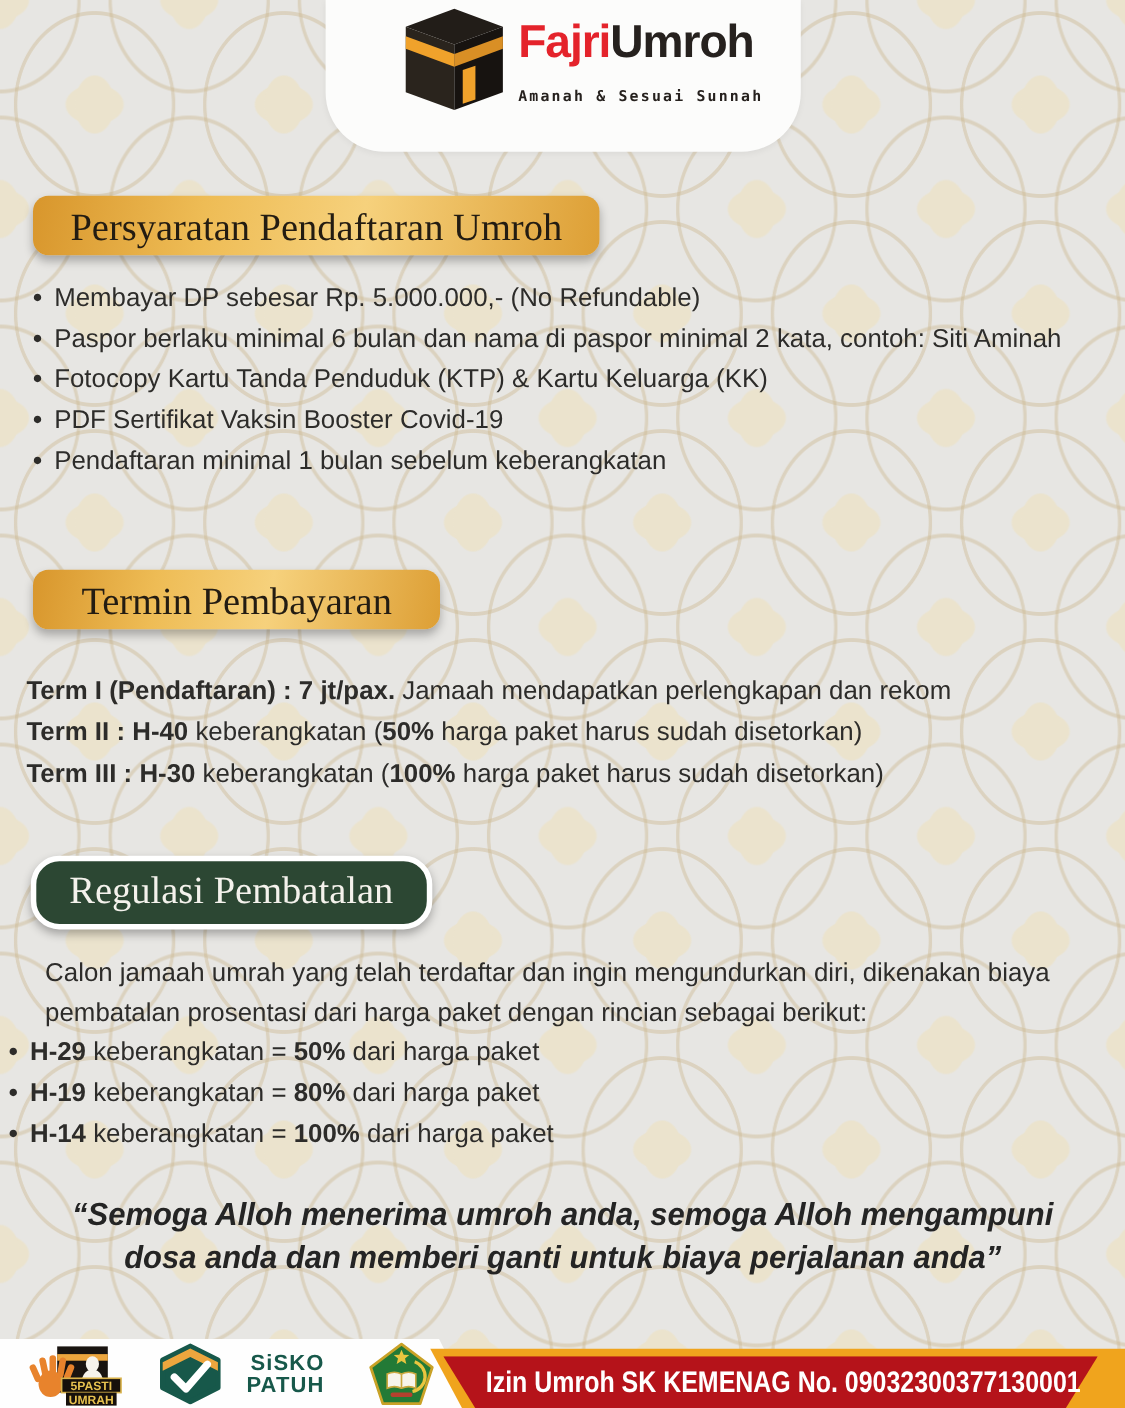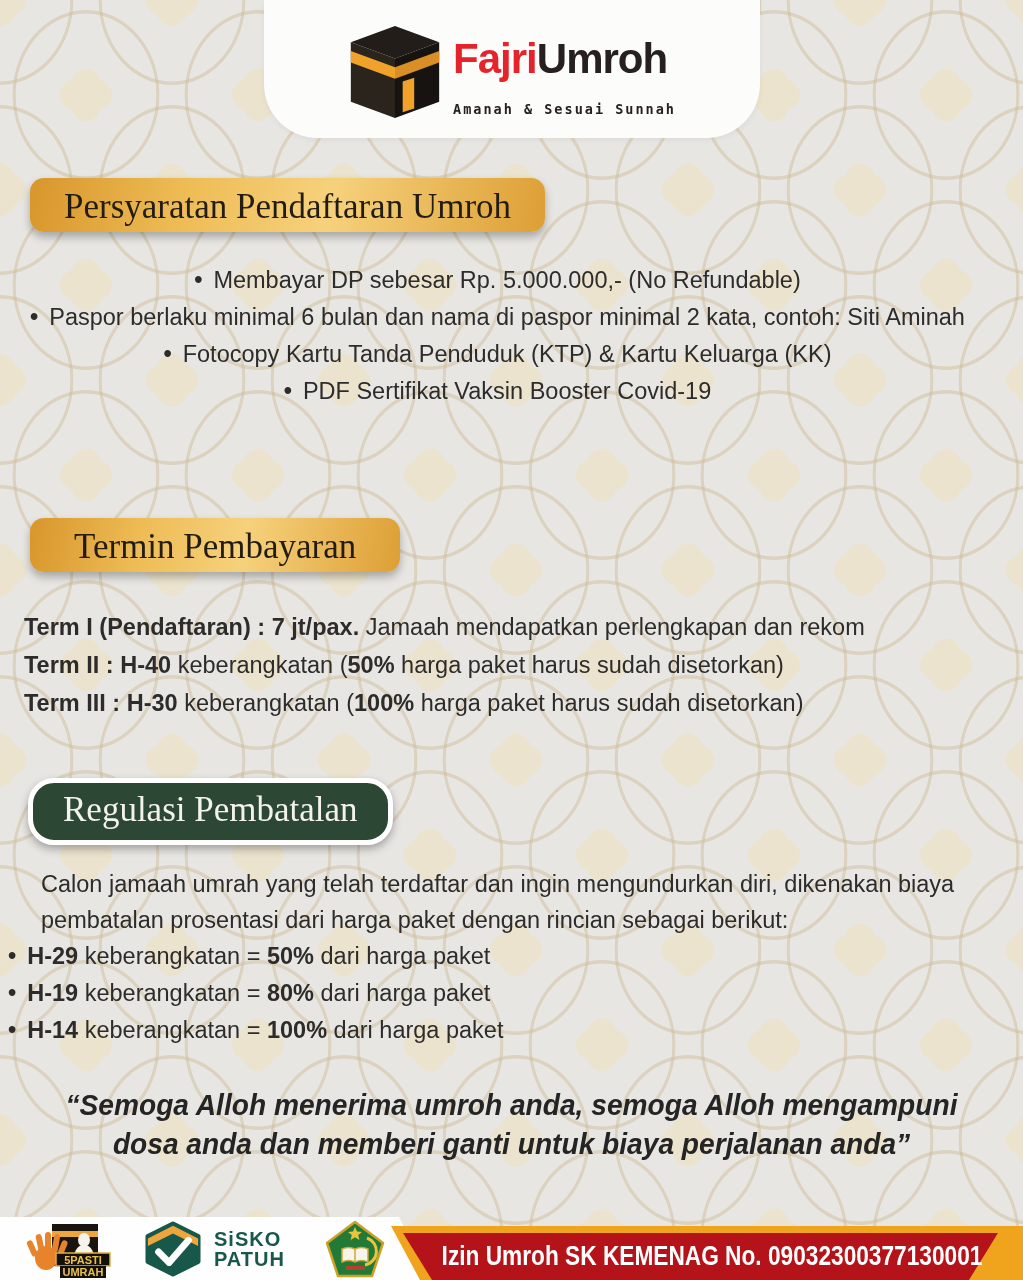--- a/index.html
+++ b/index.html
@@ -13,23 +13,24 @@
       radial-gradient(ellipse 44px 30px at center, #ebe3cd 0 58%, transparent 62%),
       radial-gradient(ellipse 76px 88px at center, transparent 0 92%, rgba(205,186,148,.45) 93% 96%, transparent 97%),
       radial-gradient(ellipse 76px 88px at center, transparent 0 92%, rgba(205,186,148,.45) 93% 96%, transparent 97%);
     background-size:172px 190px;
     background-position:0 0,0 0,86px 95px,86px 95px,0 0,86px 95px;
     font-family:"Liberation Sans",sans-serif;color:#2d2c2a;
   }
   
   .logo-card{
     position:absolute;top:0;left:50%;transform:translateX(-50%);
-    width:496px;height:138px;background:#fcfcfb;border-radius:0 0 54px 54px;
-    display:flex;align-items:center;justify-content:center;gap:10px;
+    width:396px;height:138px;background:#fcfcfb;border-radius:0 0 54px 54px;
+    display:flex;align-items:flex-start;justify-content:center;gap:10px;
     box-shadow:0 2px 6px rgba(0,0,0,.05);
+    padding-left:36px;
   }
   .kaaba{width:96px;height:96px;margin-top:6px;flex:0 0 auto;}
   .brand-block{margin-top:16px;}
   .brand-line{font-size:42px;font-weight:bold;letter-spacing:-1px;line-height:44px;}
   .brand-red{color:#e4232b;}
   .brand-dark{color:#26211e;}
   .brand-tagline{
     font-family:"DejaVu Sans Mono",monospace;font-size:13.5px;letter-spacing:2px;
     color:#26211e;text-align:right;margin-top:20px;font-weight:bold;
   }
@@ -71,21 +72,21 @@
     clip-path:polygon(403px 16px,998px 16px,969px 63px,432px 63px);}
   .license{
     position:absolute;left:432px;top:16px;width:560px;height:47px;
     display:flex;align-items:center;justify-content:center;
     color:#fff;font-weight:bold;font-size:27px;white-space:nowrap;
     transform:scaleX(.84);transform-origin:center;
   }
   .footer-logos{
     position:absolute;left:24px;top:0;height:63px;display:flex;align-items:center;gap:26px;
   }
-  .sisko-wrap{display:flex;align-items:center;gap:12px;}
+  .sisko-wrap{display:flex;align-items:center;gap:22px;text-align:right;}
   .sisko-text{color:#17584a;font-weight:bold;font-size:20px;line-height:20px;letter-spacing:1px;}
 </style>
 </head>
 <body>
 
 <div class="page">
 
   <div class="logo-card">
     <svg class="kaaba" viewBox="0 0 100 100" aria-hidden="true">
       <polygon points="50,2 96,19 50,36 4,19" fill="#221d18"></polygon>
@@ -95,25 +96,26 @@
       <polygon points="96,28 50,45 50,57 96,40" fill="#d98f25"></polygon>
       <polygon points="58,60 70,56 70,88 58,92" fill="#f0a22b"></polygon>
     </svg>
     <div class="brand-block">
       <div class="brand-line"><span class="brand-red">Fajri</span><span class="brand-dark">Umroh</span></div>
       <div class="brand-tagline">Amanah &amp; Sesuai Sunnah</div>
     </div>
   </div>
 
   <div class="banner-gold" style="top:178px;">Persyaratan Pendaftaran Umroh</div>
-  <div class="textblock" style="top:262px;left:30px;text-align:center;">
+  <div class="textblock" style="top:252px;left:30px;">
       <div class="line"><span class="bullet">•</span><span>Membayar DP sebesar Rp. 5.000.000,- (No Refundable)</span></div>
       <div class="line"><span class="bullet">•</span><span>Paspor berlaku minimal 6 bulan dan nama di paspor minimal 2 kata, contoh: Siti Aminah</span></div>
       <div class="line"><span class="bullet">•</span><span>Fotocopy Kartu Tanda Penduduk (KTP) &amp; Kartu Keluarga (KK)</span></div>
       <div class="line"><span class="bullet">•</span><span>PDF Sertifikat Vaksin Booster Covid-19</span></div>
+      <div class="line"><span class="bullet">•</span><span>Pendaftaran minimal 1 bulan sebelum keberangkatan</span></div>
     </div>
 
   <div class="banner-gold" style="top:518px;padding-left:44px;padding-right:44px;">Termin Pembayaran</div>
   <div class="textblock" style="top:608px;left:24px;line-height:38px;">
       <div class="line"><span class="b">Term I (Pendaftaran) : 7 jt/pax.</span><span> Jamaah mendapatkan perlengkapan dan rekom</span></div>
       <div class="line"><span class="b">Term II : H-40</span><span> keberangkatan (</span><span class="b">50%</span><span> harga paket harus sudah disetorkan)</span></div>
       <div class="line"><span class="b">Term III : H-30</span><span> keberangkatan (</span><span class="b">100%</span><span> harga paket harus sudah disetorkan)</span></div>
     </div>
 
   <div class="banner-green" style="top:778px;">Regulasi Pembatalan</div>

